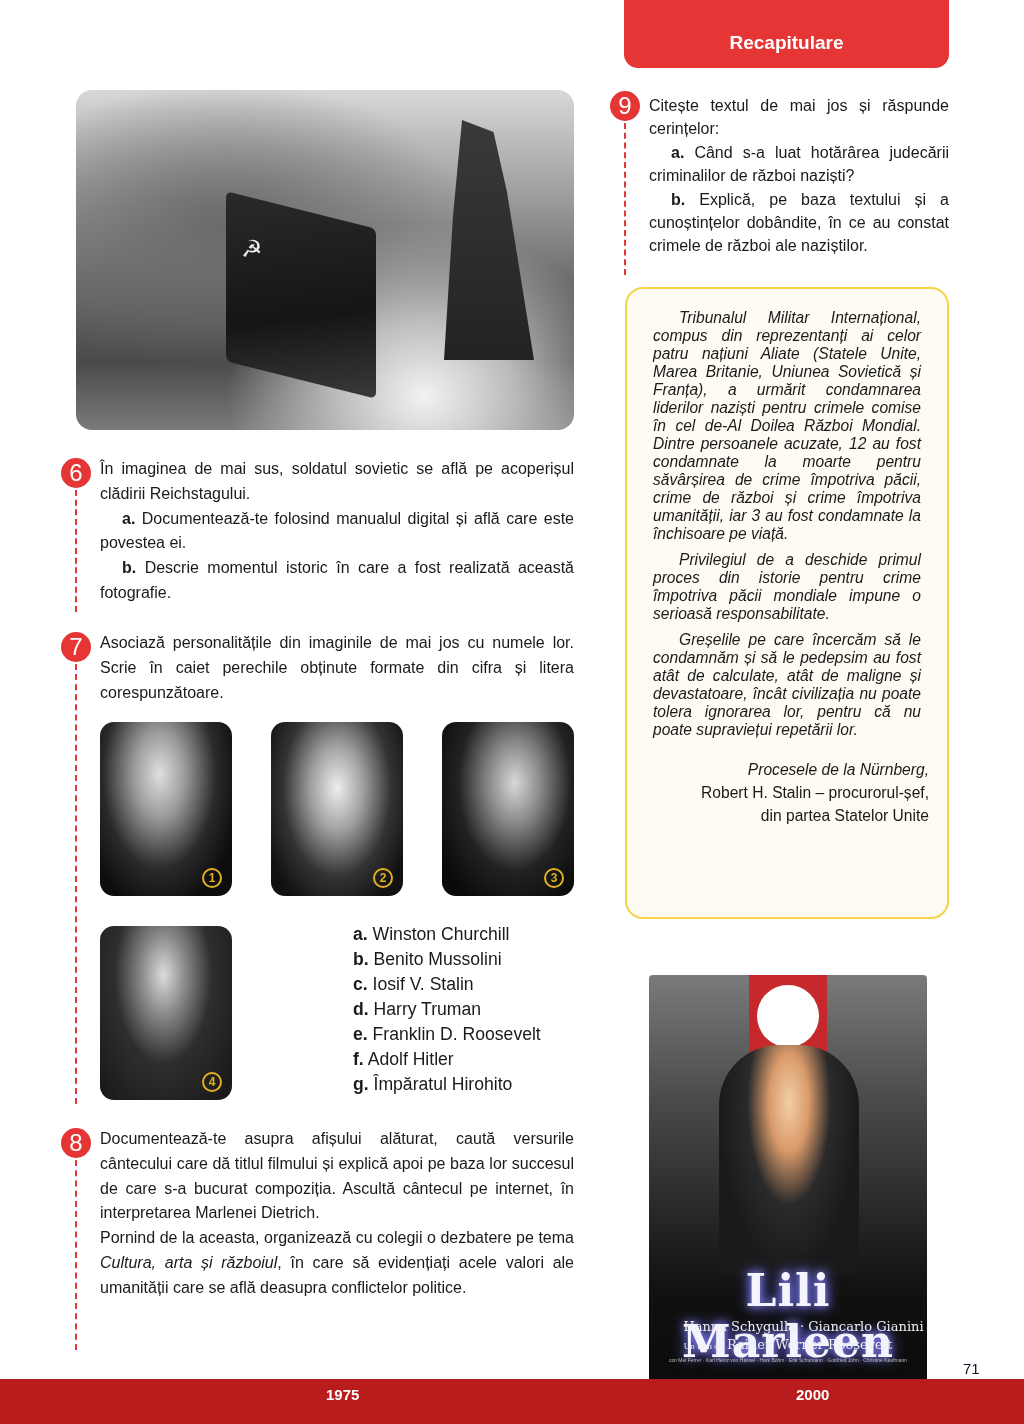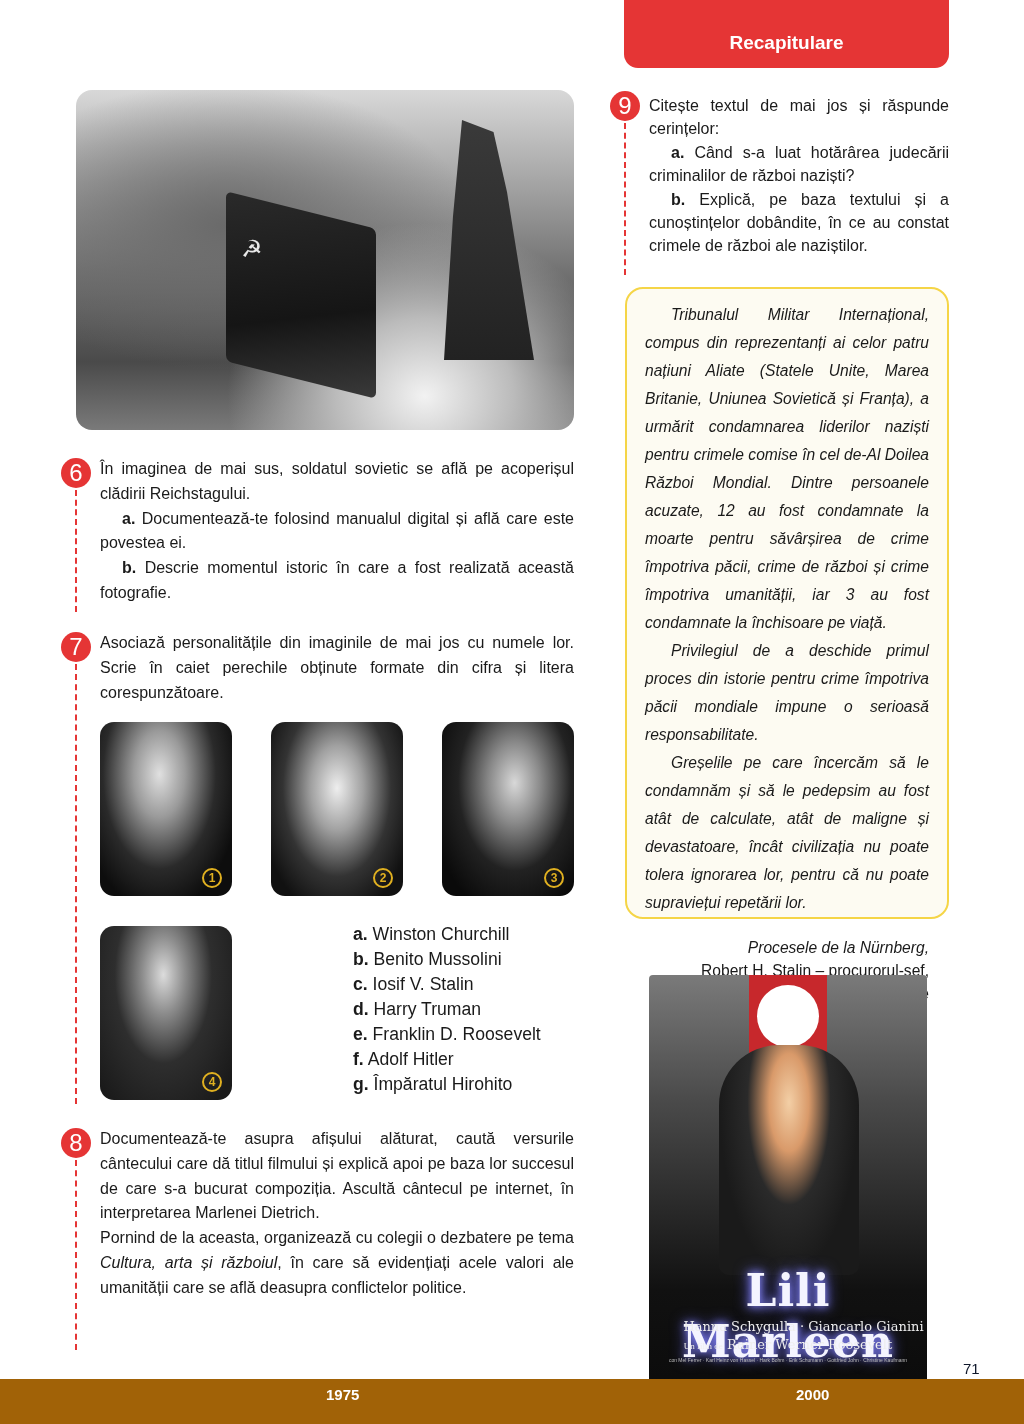--- a/index.html
+++ b/index.html
@@ -74,21 +74,21 @@
     position: absolute; left: 353px; top: 922px; font-size: 17.6px; line-height: 25px;
   }
   .names li { list-style: none; }
 
   .quote-box {
     position: absolute; left: 625px; top: 287px; width: 324px; height: 632px;
     border: 2.5px solid #f5d547; border-radius: 18px; background: #fdfbf2;
     padding: 12px 18px 0 18px;
   }
   .quote-box p {
-    font-style: italic; font-size: 15.6px; line-height: 28px; text-align: justify; margin: 0;
+    font-style: italic; font-size: 15.6px; line-height: 18px; text-align: justify; margin: 8px;
   }
   .quote-box p.ind { text-indent: 26px; }
   .quote-box .src {
     text-align: right; font-size: 15.6px; line-height: 22.8px; margin-top: 20px;
   }
   .quote-box .src .it { font-style: italic; }
 
   .poster {
     position: absolute; left: 649px; top: 975px; width: 278px; height: 420px;
     border-radius: 4px; overflow: hidden;
@@ -126,21 +126,21 @@
   }
   .poster .footline {
     position: absolute; left: 10px; right: 10px; bottom: 4px; color: #ccc; font-size: 6px;
     display: flex; justify-content: space-between;
   }
 
   .page-num {
     position: absolute; left: 963px; top: 1360px; font-size: 15px; color: #0f172a;
   }
   .footer-bar {
-    position: absolute; left: 0; top: 1379px; width: 1024px; height: 45px; background: #a16207;
+    position: absolute; left: 0; top: 1379px; width: 1024px; height: 45px; background: #b91c1c;
   }
   .footer-bar span {
     position: absolute; top: 7px; color: #fff; font-weight: bold; font-size: 15px;
   }
 </style>
 </head>
 <body>
 
 <div class="header-tab">
   <span>Recapitulare</span>

